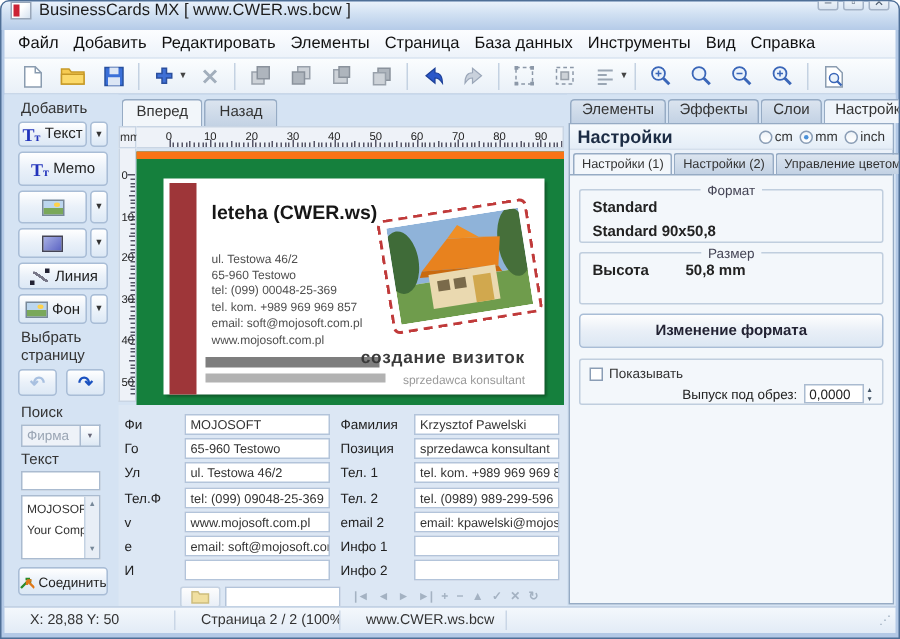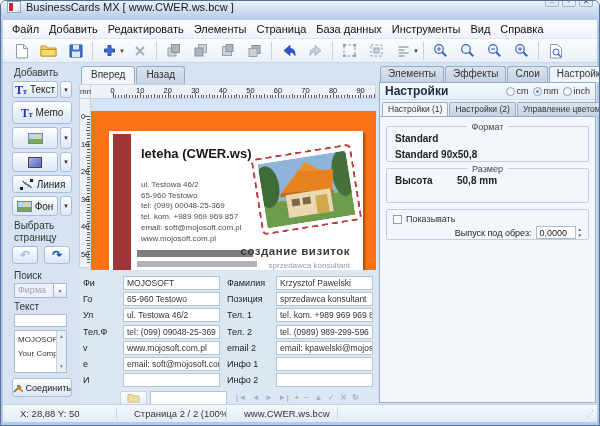--- a/index.html
+++ b/index.html
@@ -63,21 +63,21 @@
 .corner-mm { position:absolute; left:0; top:21px; width:12px; height:15px; font-size:8px; color:#333;
   background:#eef2f8; border:1px solid #c9d5e4; text-align:center; line-height:14px; }
 .ruler-h { position:absolute; left:12px; top:21px; width:285px; height:15px; background:#eef2f8;
   border:1px solid #c9d5e4; border-left:none; overflow:hidden; }
 .ruler-v { position:absolute; left:0; top:36px; width:12px; height:169px; background:#eef2f8;
   border:1px solid #c9d5e4; border-top:none; overflow:hidden; }
 .ruler-num { position:absolute; font-size:7.5px; color:#222; top:1px; }
 .ruler-tick { position:absolute; bottom:0; width:1px; background:#556; }
 .vruler-num { position:absolute; font-size:7.5px; color:#222; left:1px; }
 .vruler-tick { position:absolute; right:0; height:1px; background:#556; }
-.canvas { position:absolute; left:12px; top:48px; width:285px; height:169px; background:#f97316; border-top:7px solid #f97316; }
+.canvas { position:absolute; left:12px; top:38px; width:285px; height:169px; background:#15803d; border-top:5px solid #f97316; }
 .card { position:absolute; left:18px; top:13px; width:254px; height:144px; background:#fff; box-shadow:1.5px 1.5px 2px rgba(0,0,0,.35); }
 .card-stripe { position:absolute; left:4px; top:3px; width:18px; bottom:0; background:#9e3639; }
 .card-title { position:absolute; left:32px; top:15px; font-size:13px; font-weight:bold; color:#161616; white-space:nowrap; }
 .card-addr { position:absolute; left:32px; top:49px; font-size:8px; color:#4e4e4e; line-height:10.7px; }
 .card-photo { position:absolute; left:147px; top:20px; width:101px; height:77px; background:#fff;
   border:2px dashed #c03a3a; border-radius:5px; transform:rotate(-9deg); padding:4px; }
 .photo-inner { width:100%; height:100%; overflow:hidden; position:relative; }
 .card-bar1 { position:absolute; left:28px; top:119px; width:116px; height:7px; background:#7e7e7e; }
 .card-bar2 { position:absolute; left:28px; top:130px; width:120px; height:6px; background:#b2b2b2; }
 .card-tag { position:absolute; right:13px; top:114px; font-size:11.5px; font-weight:bold; color:#3a3a3a; letter-spacing:.5px; }
@@ -678,20 +678,21 @@
           </div>
           <div class="groupbox" style="height:35px;">
             <span class="gb-label">Размер</span>
             <div class="fmt">
               <div class="size-row">
                   <span class="k">Высота</span>
                   <span>50,8 mm</span>
                 </div>
             </div>
           </div>
+          <button class="big-btn">Изменение формата</button>
           <div class="groupbox" style="height:31px;">
             <div class="bleed">
               <div class="chk-row">
                 <span class="chk"></span>
                 <span>Показывать</span>
               </div>
               <div class="bleed-row">
                 <span>Выпуск под обрез:</span>
                 <span class="spin">0,0000</span>
                 <span class="spin-arrows">

